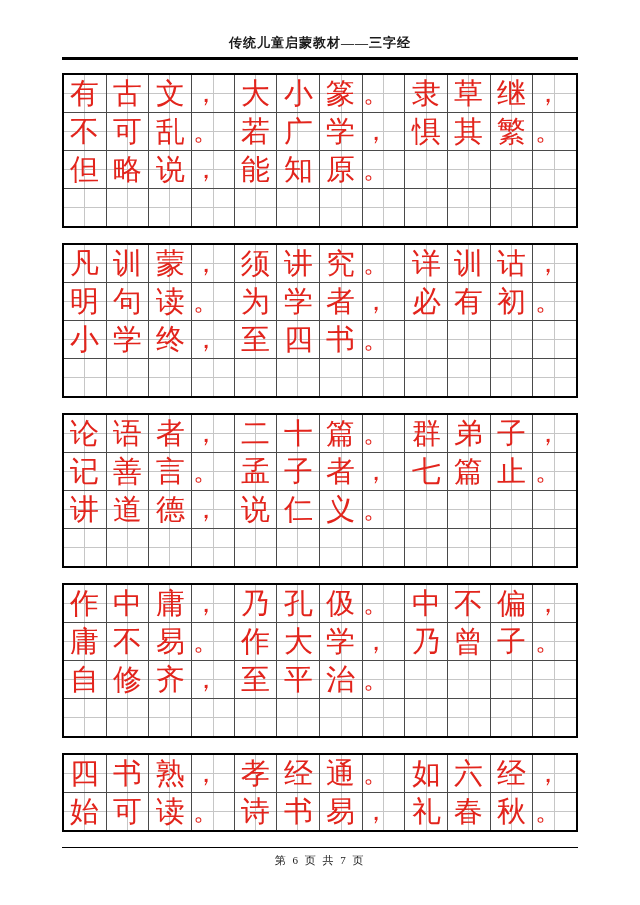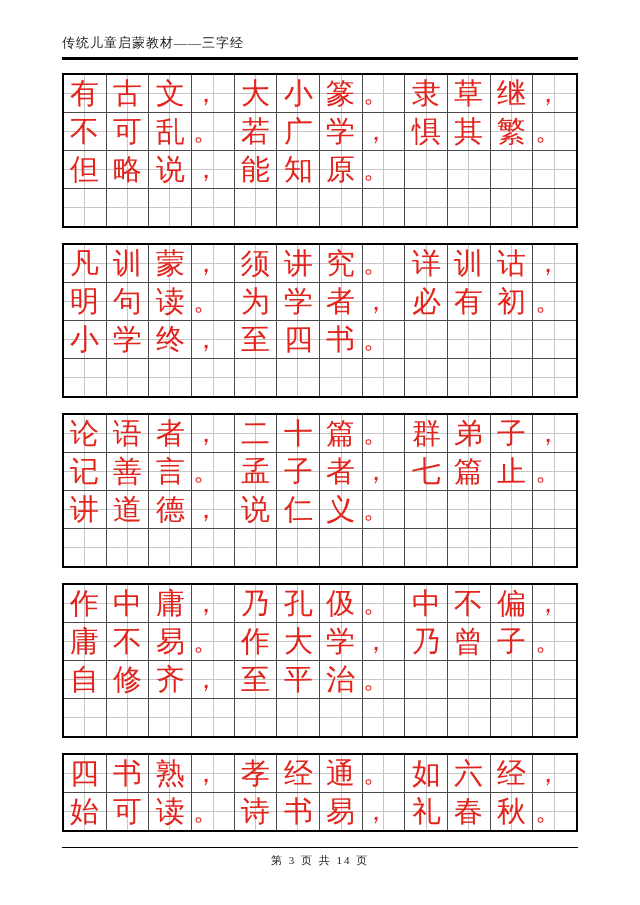--- a/index.html
+++ b/index.html
@@ -16,26 +16,27 @@
   }
   .page {
     box-sizing: border-box;
     width: 640px;
     height: 905px;
     padding: 30px 62px 0 62px;
   }
   
   .header-title {
     width: 516px;
-    text-align: left;
+    text-align: center;
     font-size: 13px;
     color: #1a1a1a;
     letter-spacing: 1px;
     margin: 4px 0 5px 0;
     font-family: "Liberation Serif", serif;
+    font-weight: bold;
   }
   .header-rule {
     width: 516px;
     height: 0;
     border-top: 3px solid #000000;
     margin-bottom: 13px;
   }
   
   .grid {
     width: 516px;
@@ -681,15 +682,15 @@
           </div>
           <div class="cell">
             <span class="char punct" style="color: rgb(226, 36, 28);">。</span>
           </div>
         </div>
       </div>
     </div>
 
   <div class="footer-rule"></div>
 
-  <div class="footer-text">第 3 页 共 14 页</div>
+  <div class="footer-text">第 6 页 共 7 页</div>
 
 </div>
 
 </body></html>

